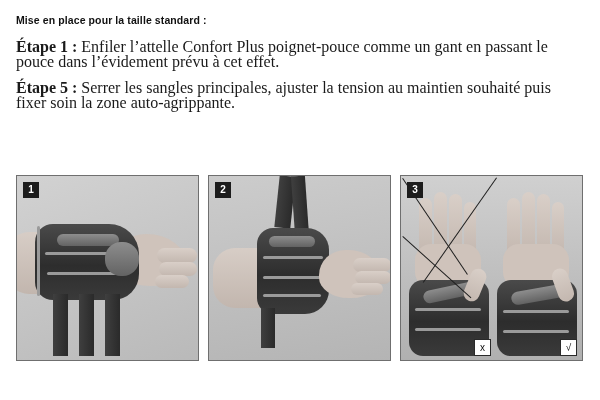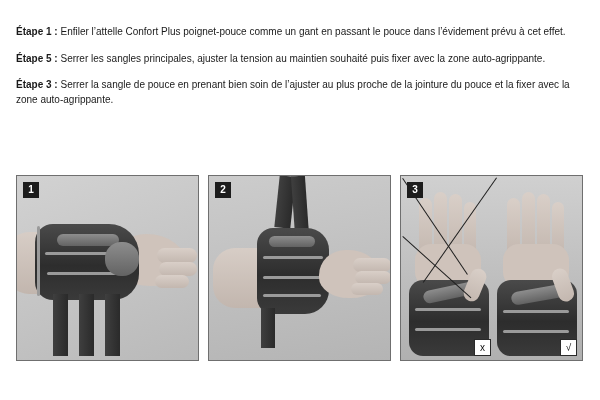--- a/index.html
+++ b/index.html
@@ -22,25 +22,26 @@
     padding: 14px 16px 0 16px;
   }
   .doc-title {
     font-size: 10.5px;
     font-weight: bold;
     letter-spacing: 0.1px;
     margin: 0 0 14px 0;
     color: #111;
   }
   .step-para {
-    font-size: 10px;
+    font-size: 16px;
     line-height: 14.5px;
     margin: 11px 0 12px 0;
     color: #1a1a1a;
     max-width: 560px;
+    font-family: Liberation Serif, serif;
   }
   .step-para .lead {
     font-weight: bold;
   }
   .figures {
     position: absolute;
     left: 16px;
     top: 175px;
     width: 568px;
     display: flex;
@@ -136,32 +137,30 @@
     height: 1px;
     transform-origin: 0 0;
     z-index: 11;
   }
 </style>
 </head>
 <body>
 
 <div class="page">
 
+  <h1 class="doc-title">Mise en place pour la taille standard :</h1>
 
   <p class="step-para">
     <span class="lead">Étape 1 :</span><span> Enfiler l’attelle Confort Plus poignet-pouce comme un gant en passant le pouce dans l’évidement prévu à cet effet.</span>
   </p>
 
   <p class="step-para">
-    <span class="lead">Étape 5 :</span><span> Serrer les sangles principales, ajuster la tension au maintien souhaité puis fixer avec la zone auto-agrippante.</span>
+    <span class="lead">Étape 5 :</span><span> Serrer les sangles principales, ajuster la tension au maintien souhaité puis fixer soin la zone auto-agrippante.</span>
   </p>
 
-  <p class="step-para">
-    <span class="lead">Étape 3 :</span><span> Serrer la sangle de pouce en prenant bien soin de l’ajuster au plus proche de la jointure du pouce et la fixer avec la zone auto-agrippante.</span>
-  </p>
 
   <div class="figures">
 
     <div class="figure">
       <div class="photo">
         <div class="bg-dark" style="left:0;top:0;width:183px;height:186px;background:linear-gradient(160deg,#d2d2d2,#b9b9b9);"></div>
         <div class="arm" style="left:-10px;top:56px;width:96px;height:62px;"></div>
         <div class="skin" style="left:96px;top:58px;width:74px;height:52px;border-radius:45% 55% 50% 50% / 55% 60% 40% 45%;"></div>
         <div class="finger" style="left:140px;top:72px;width:40px;height:15px;border-radius:10px;"></div>
         <div class="finger" style="left:142px;top:86px;width:38px;height:14px;border-radius:10px;"></div>

